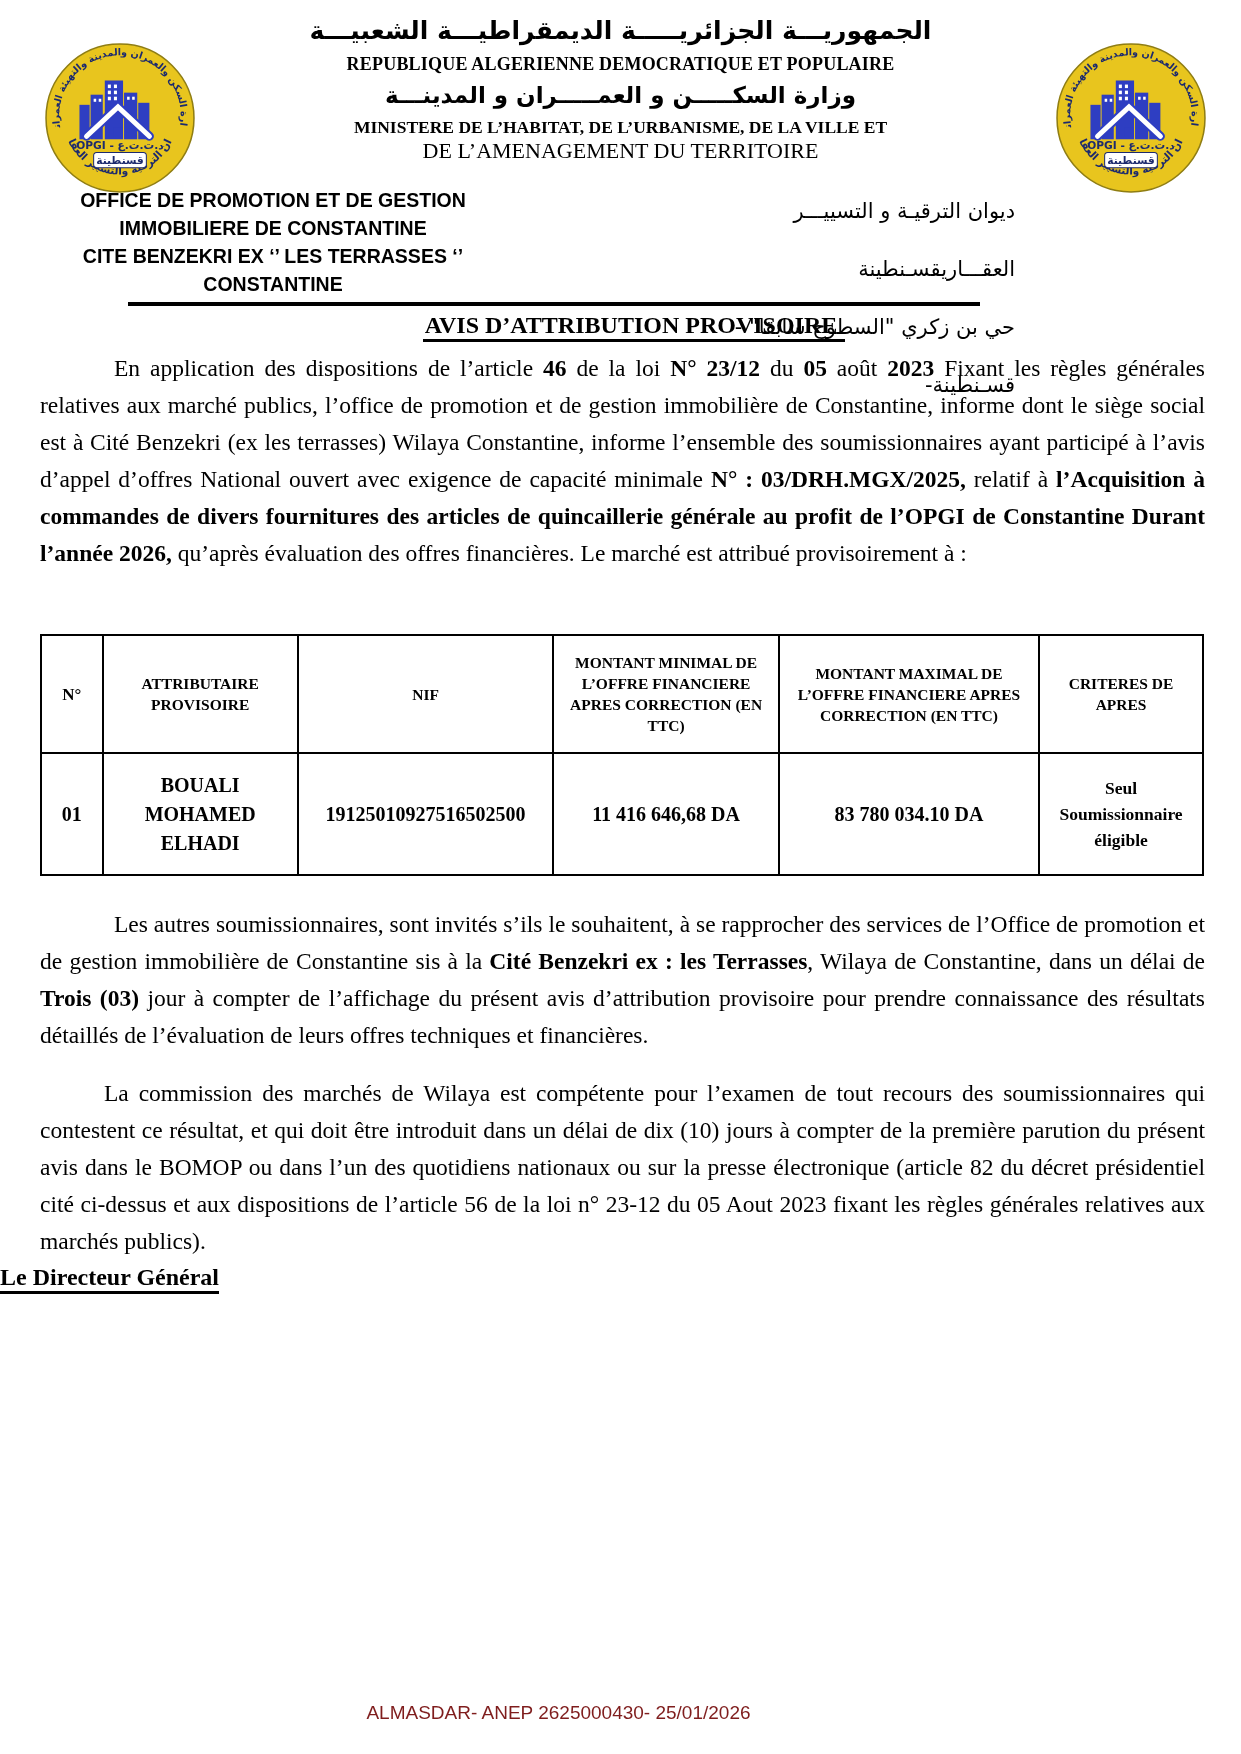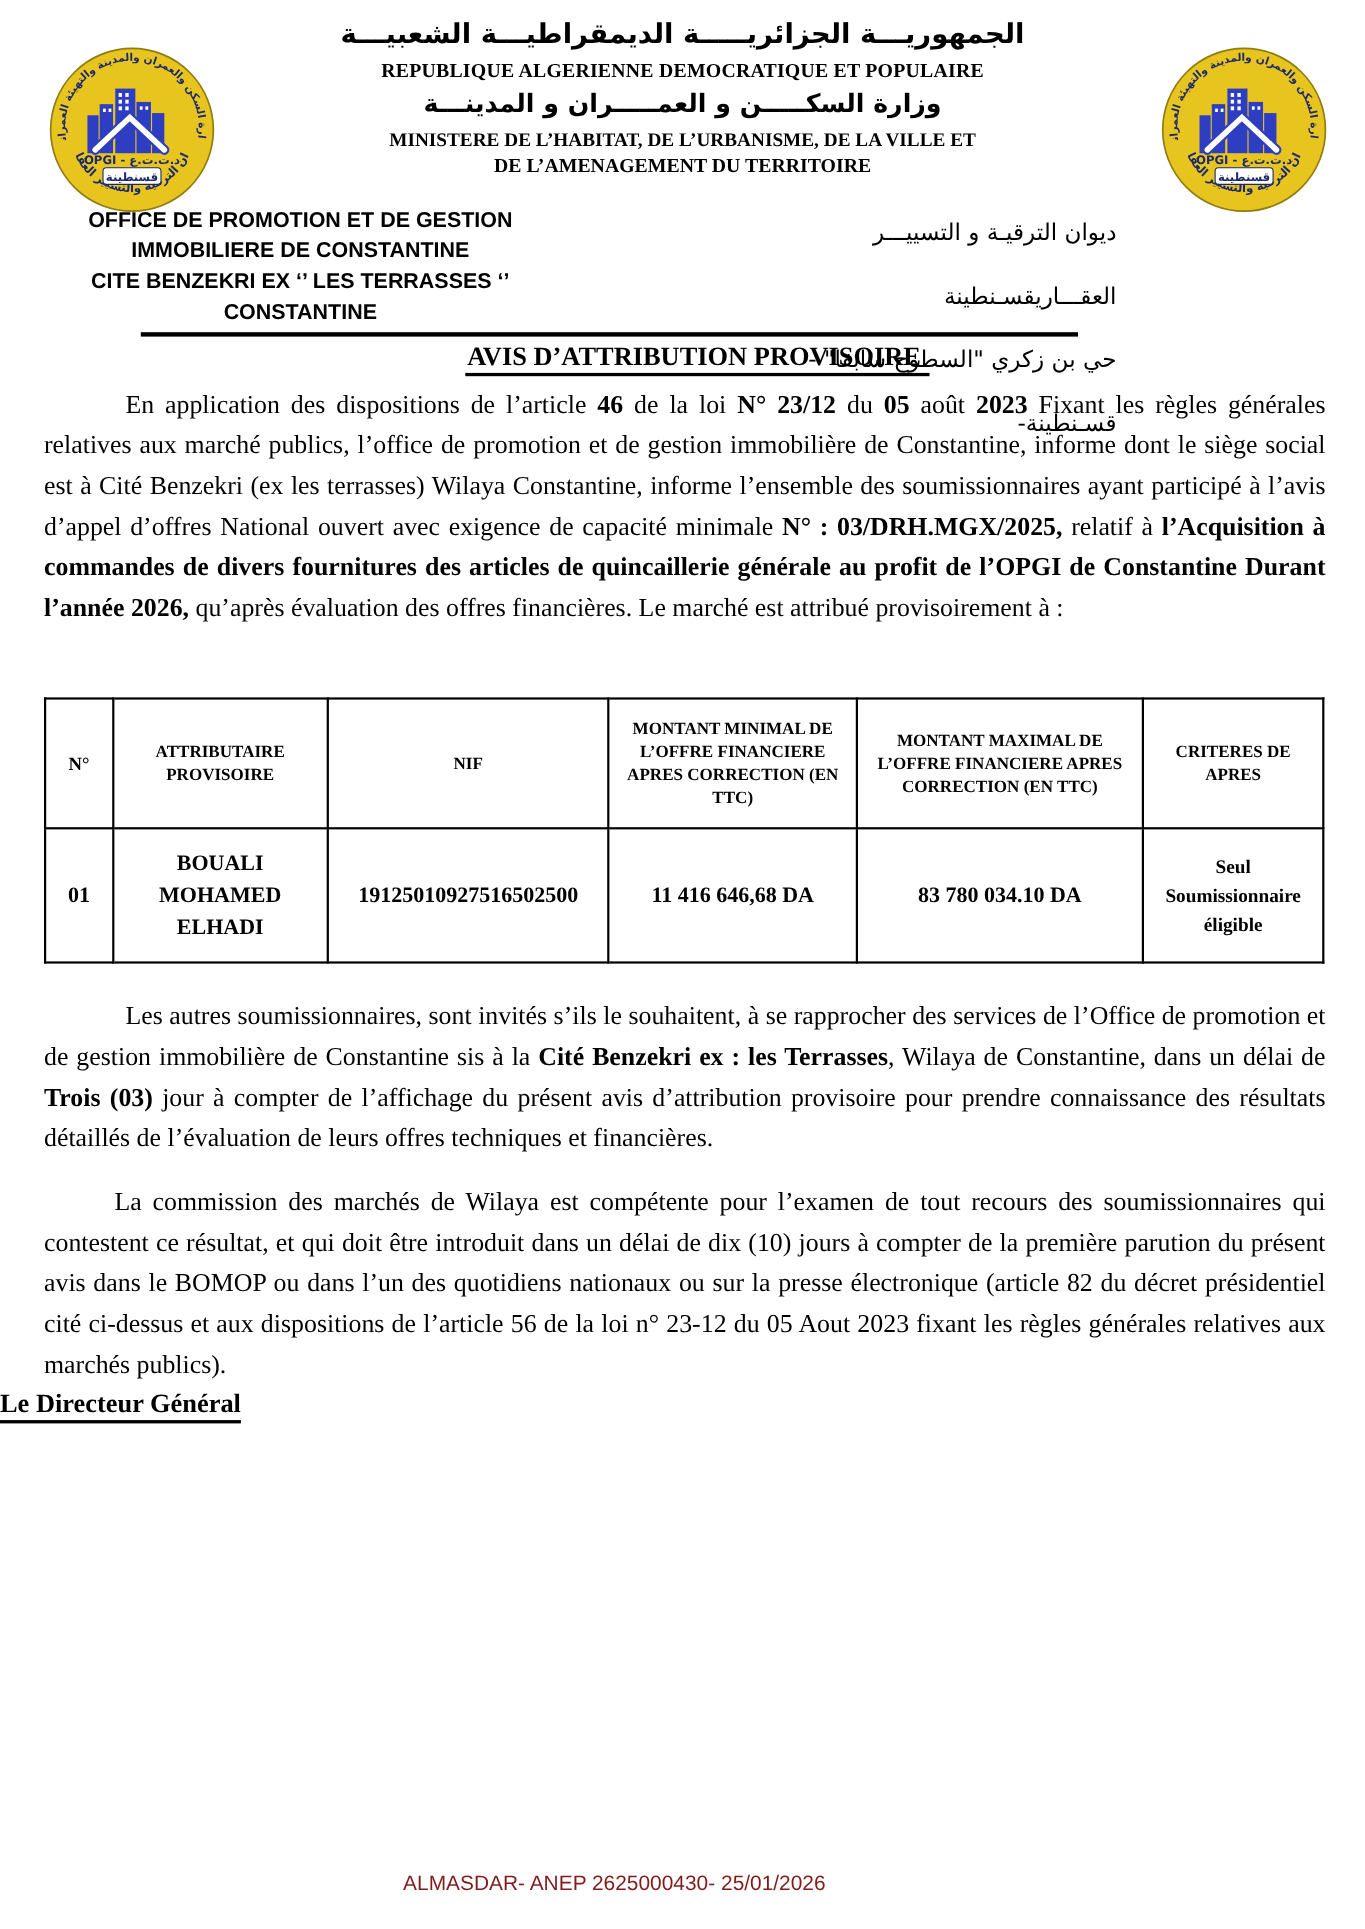--- a/index.html
+++ b/index.html
@@ -13,21 +13,21 @@
     font-family:"Liberation Serif", serif;
     overflow:hidden;
   }
   
   .letterhead { position:relative; padding-top:14px; }
   .lh-center { width:760px; margin:0 auto; text-align:center; }
   .ar-line1 { font-family:"DejaVu Sans", sans-serif; font-weight:bold; font-size:25px; line-height:34px; }
   .republic { font-weight:bold; font-size:18px; line-height:24px; margin-top:4px; letter-spacing:.2px; }
   .ar-line2 { font-family:"DejaVu Sans", sans-serif; font-weight:bold; font-size:23px; line-height:34px; margin-top:2px; }
   .ministere { font-weight:bold; font-size:17.5px; line-height:23px; margin-top:4px; }
-  .ministere2 { font-weight:bold; font-size:18px; line-height:23px; }
+  .ministere2 { font-weight:normal; font-size:22px; line-height:23px; }
   .logo { position:absolute; width:152px; height:152px; }
   .logo.left  { left:44px; top:42px; }
   .logo.right { right:34px; top:42px; }
   .sub-row { position:relative; margin-top:18px; height:122px; }
   .office-block {
     position:absolute; left:58px; top:6px; width:430px;
     text-align:center; font-family:"Liberation Sans", sans-serif;
     font-weight:bold; font-size:19.5px; line-height:28px;
   }
   .office-ar {

